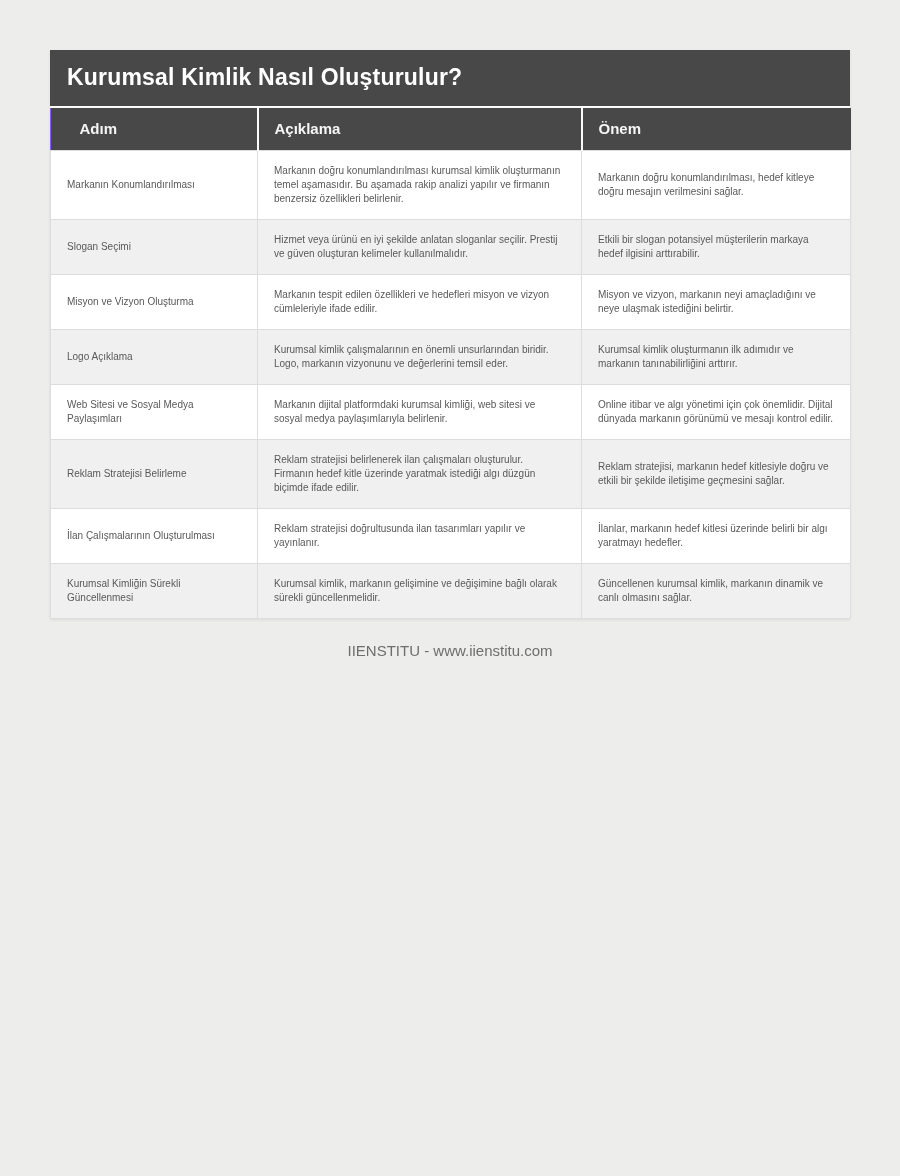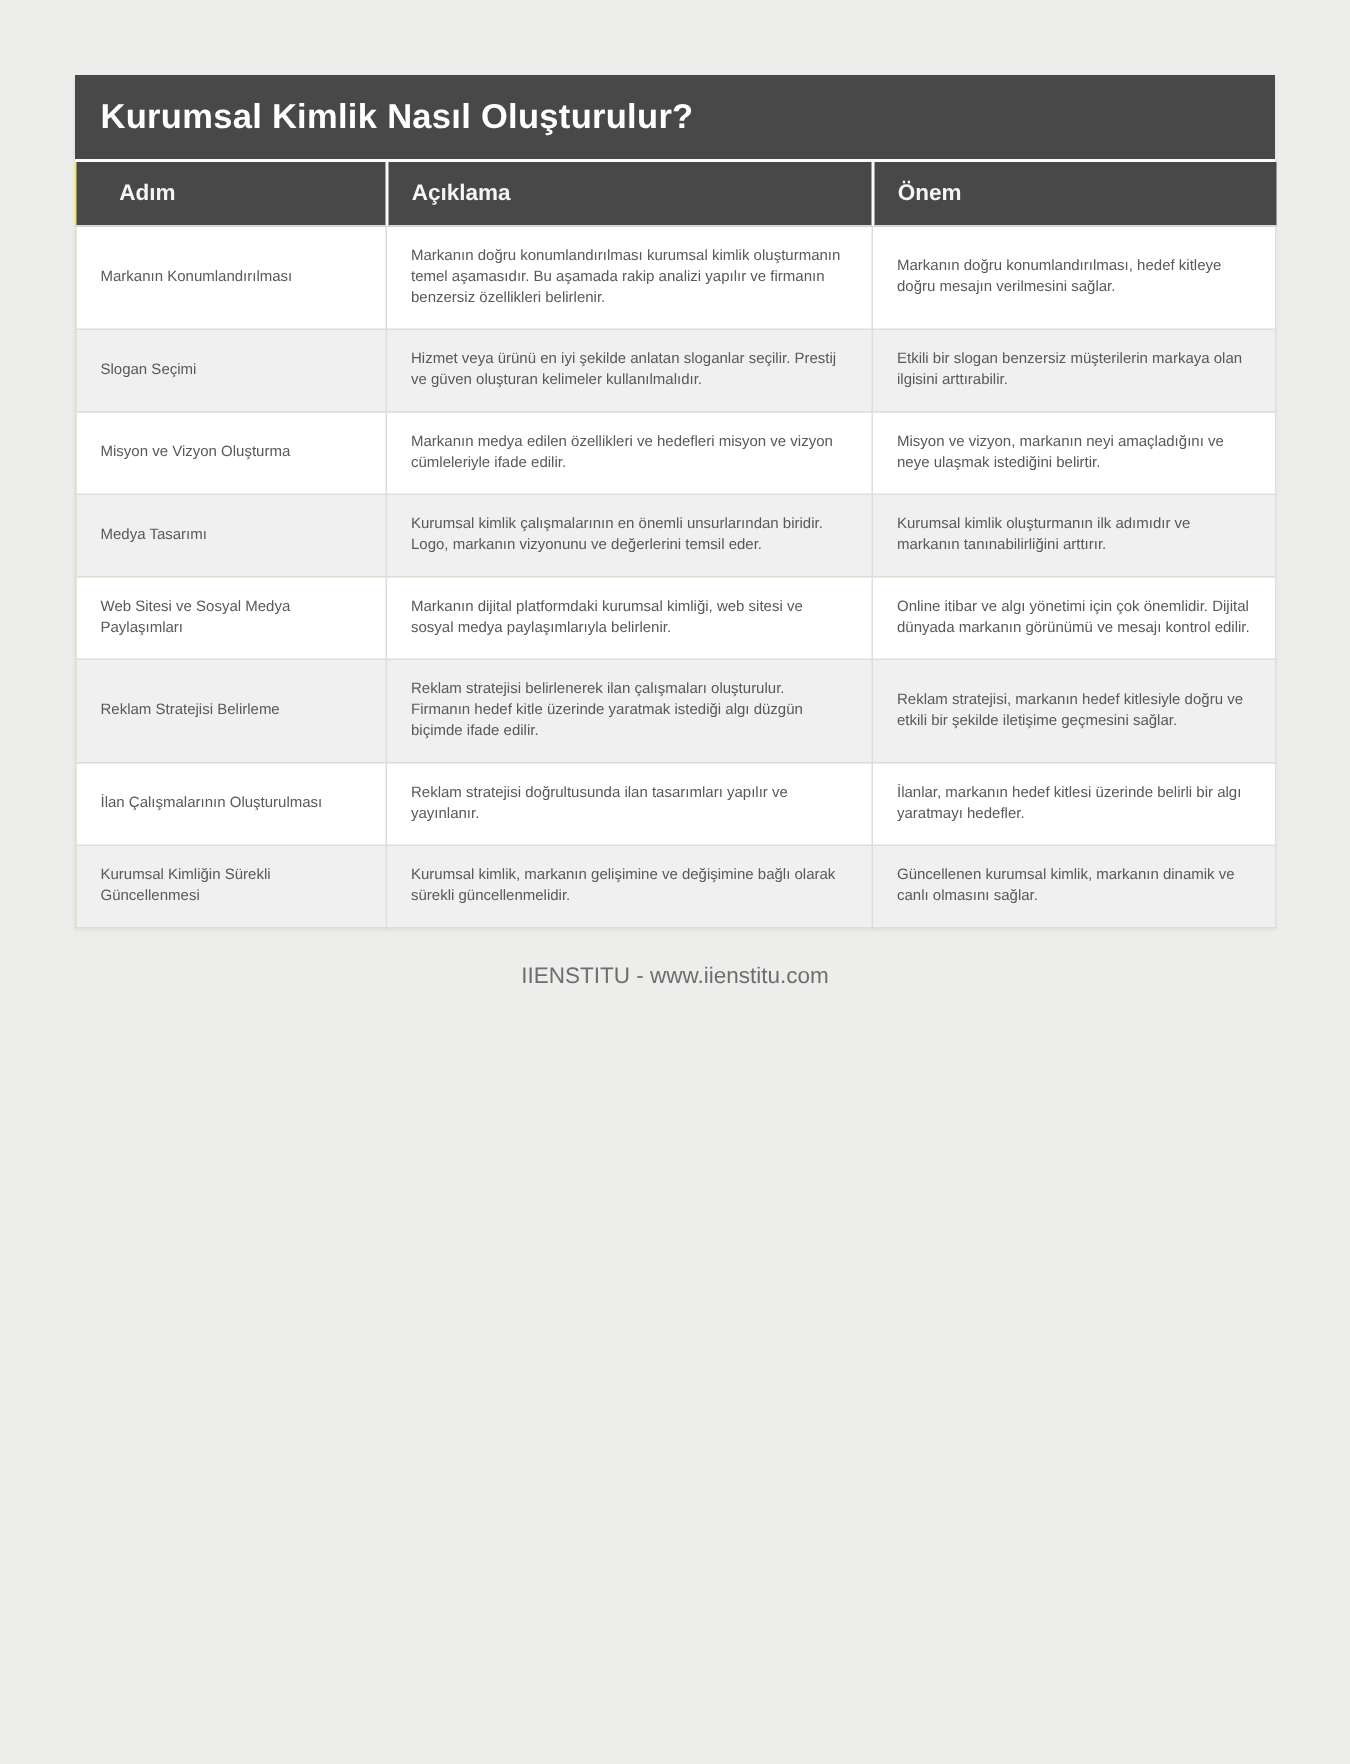--- a/index.html
+++ b/index.html
@@ -8,21 +8,21 @@
   html, body {
     width: 900px;
     min-height: 1176px;
     background: #ededec;
     font-family: "Liberation Sans", "DejaVu Sans", sans-serif;
   }
 
   .card {
     width: 800px;
     margin: 50px auto 0 auto;
-    background: #fde047;
+    background: #8b5cf6;
     box-shadow: 0 1px 3px rgba(0,0,0,0.08);
   }
 
   .title-bar {
     background: #484848;
     color: #ffffff;
     padding: 14px 17px 15px 17px;
     border-bottom: 2px solid #fbfbfb;
   }
 
@@ -97,29 +97,29 @@
     </thead>
     <tbody>
       <tr>
         <td>Markanın Konumlandırılması</td>
         <td>Markanın doğru konumlandırılması kurumsal kimlik oluşturmanın temel aşamasıdır. Bu aşamada rakip analizi yapılır ve firmanın benzersiz özellikleri belirlenir.</td>
         <td>Markanın doğru konumlandırılması, hedef kitleye doğru mesajın verilmesini sağlar.</td>
       </tr>
       <tr>
         <td>Slogan Seçimi</td>
         <td>Hizmet veya ürünü en iyi şekilde anlatan sloganlar seçilir. Prestij ve güven oluşturan kelimeler kullanılmalıdır.</td>
-        <td>Etkili bir slogan benzersiz müşterilerin markaya olan ilgisini arttırabilir.</td>
+        <td>Etkili bir slogan potansiyel müşterilerin markaya hedef ilgisini arttırabilir.</td>
       </tr>
       <tr>
         <td>Misyon ve Vizyon Oluşturma</td>
-        <td>Markanın medya edilen özellikleri ve hedefleri misyon ve vizyon cümleleriyle ifade edilir.</td>
+        <td>Markanın tespit edilen özellikleri ve hedefleri misyon ve vizyon cümleleriyle ifade edilir.</td>
         <td>Misyon ve vizyon, markanın neyi amaçladığını ve neye ulaşmak istediğini belirtir.</td>
       </tr>
       <tr>
-        <td>Medya Tasarımı</td>
+        <td>Logo Açıklama</td>
         <td>Kurumsal kimlik çalışmalarının en önemli unsurlarından biridir. Logo, markanın vizyonunu ve değerlerini temsil eder.</td>
         <td>Kurumsal kimlik oluşturmanın ilk adımıdır ve markanın tanınabilirliğini arttırır.</td>
       </tr>
       <tr>
         <td>Web Sitesi ve Sosyal Medya Paylaşımları</td>
         <td>Markanın dijital platformdaki kurumsal kimliği, web sitesi ve sosyal medya paylaşımlarıyla belirlenir.</td>
         <td>Online itibar ve algı yönetimi için çok önemlidir. Dijital dünyada markanın görünümü ve mesajı kontrol edilir.</td>
       </tr>
       <tr>
         <td>Reklam Stratejisi Belirleme</td>

